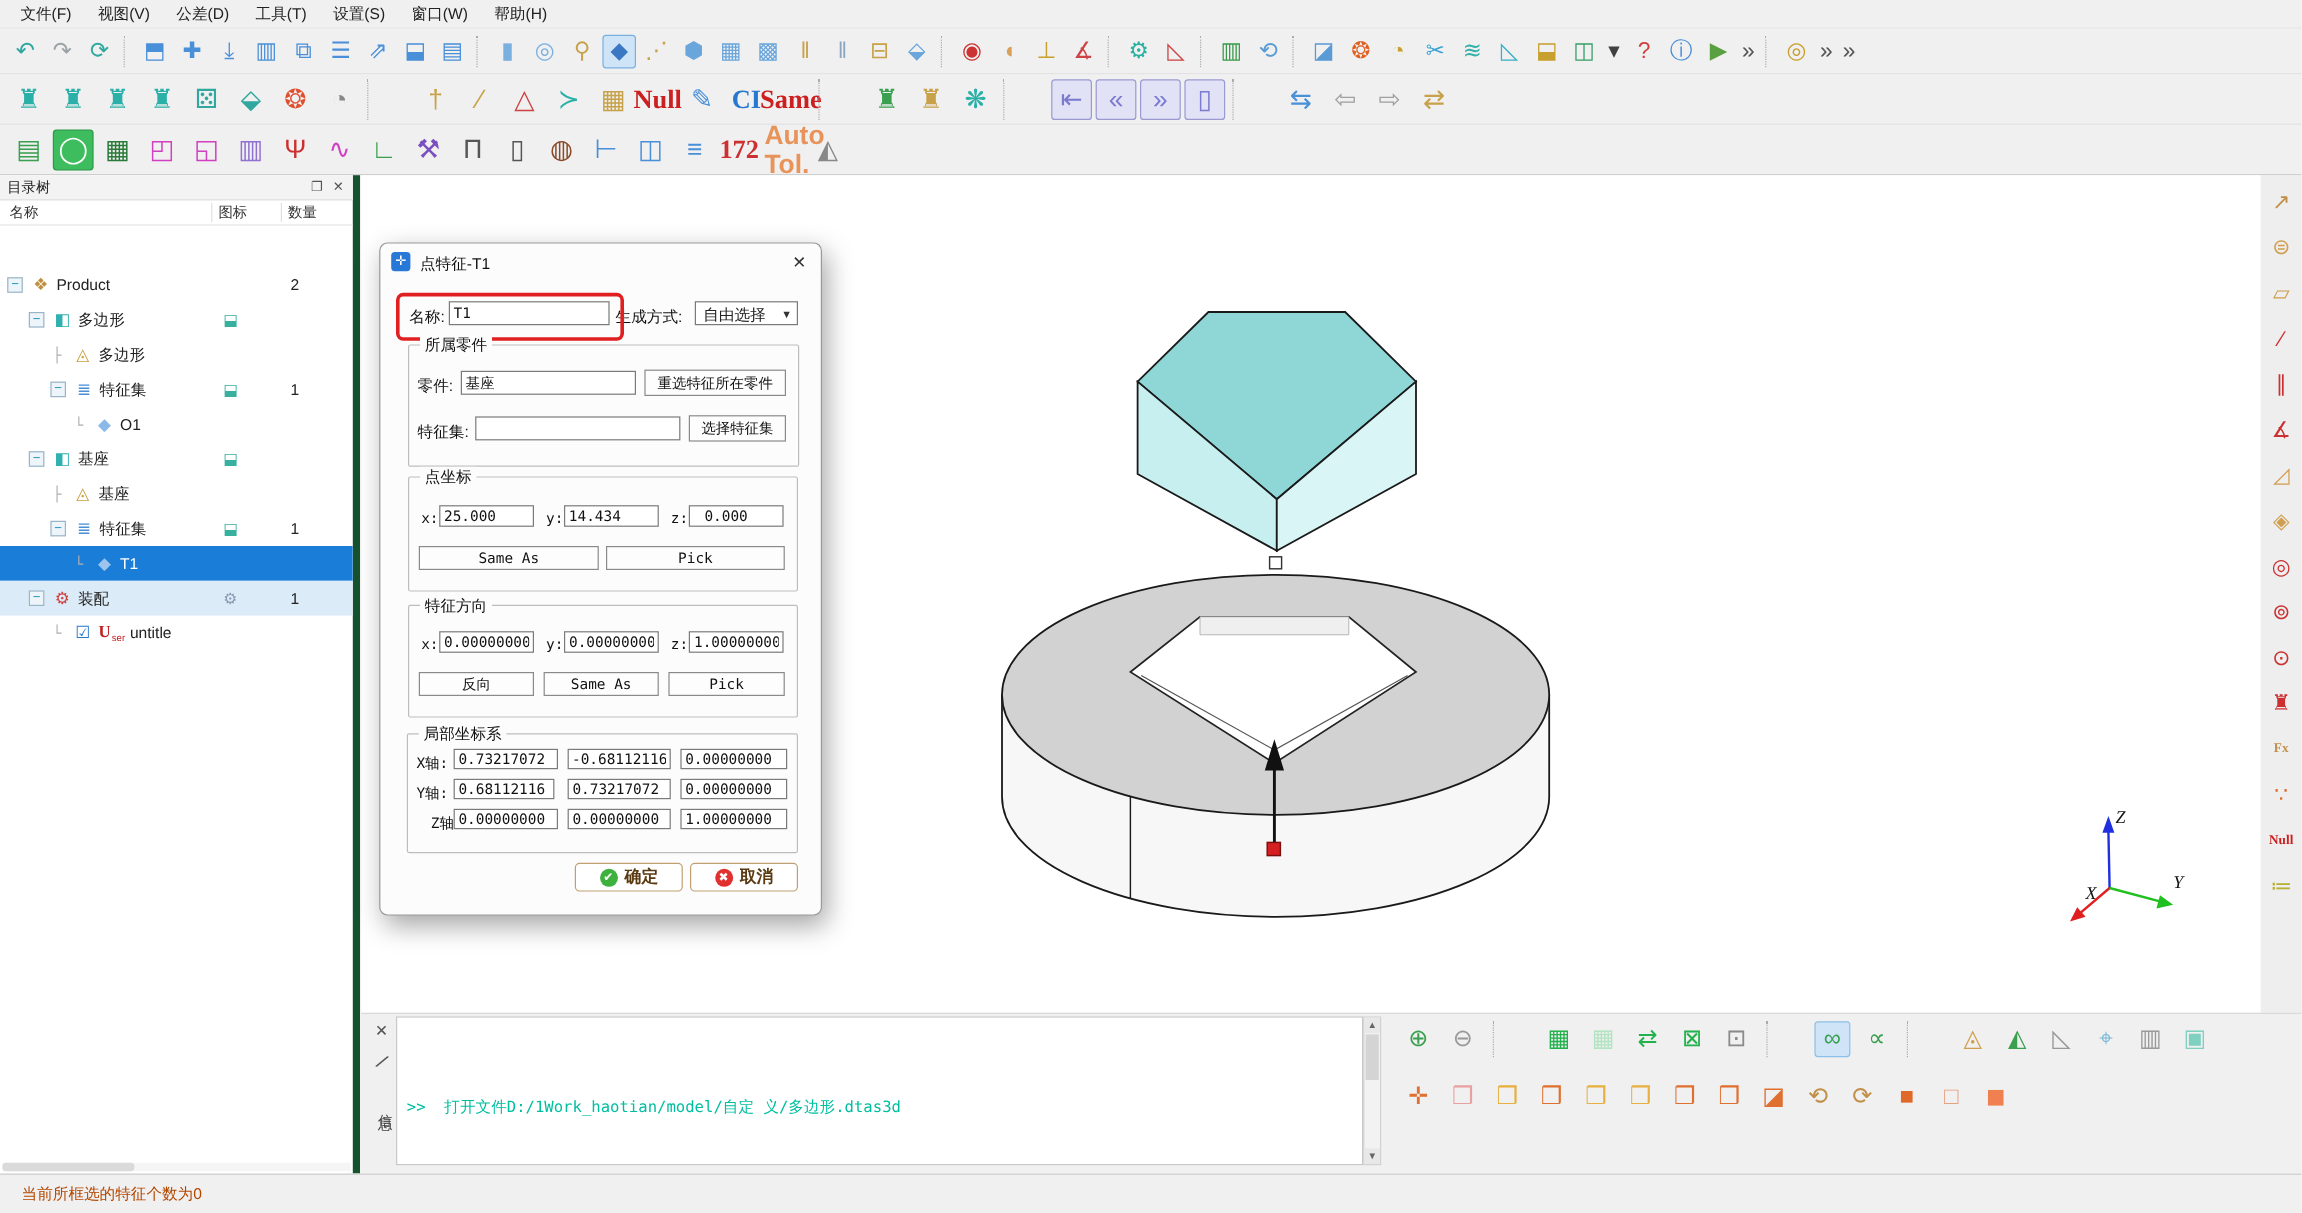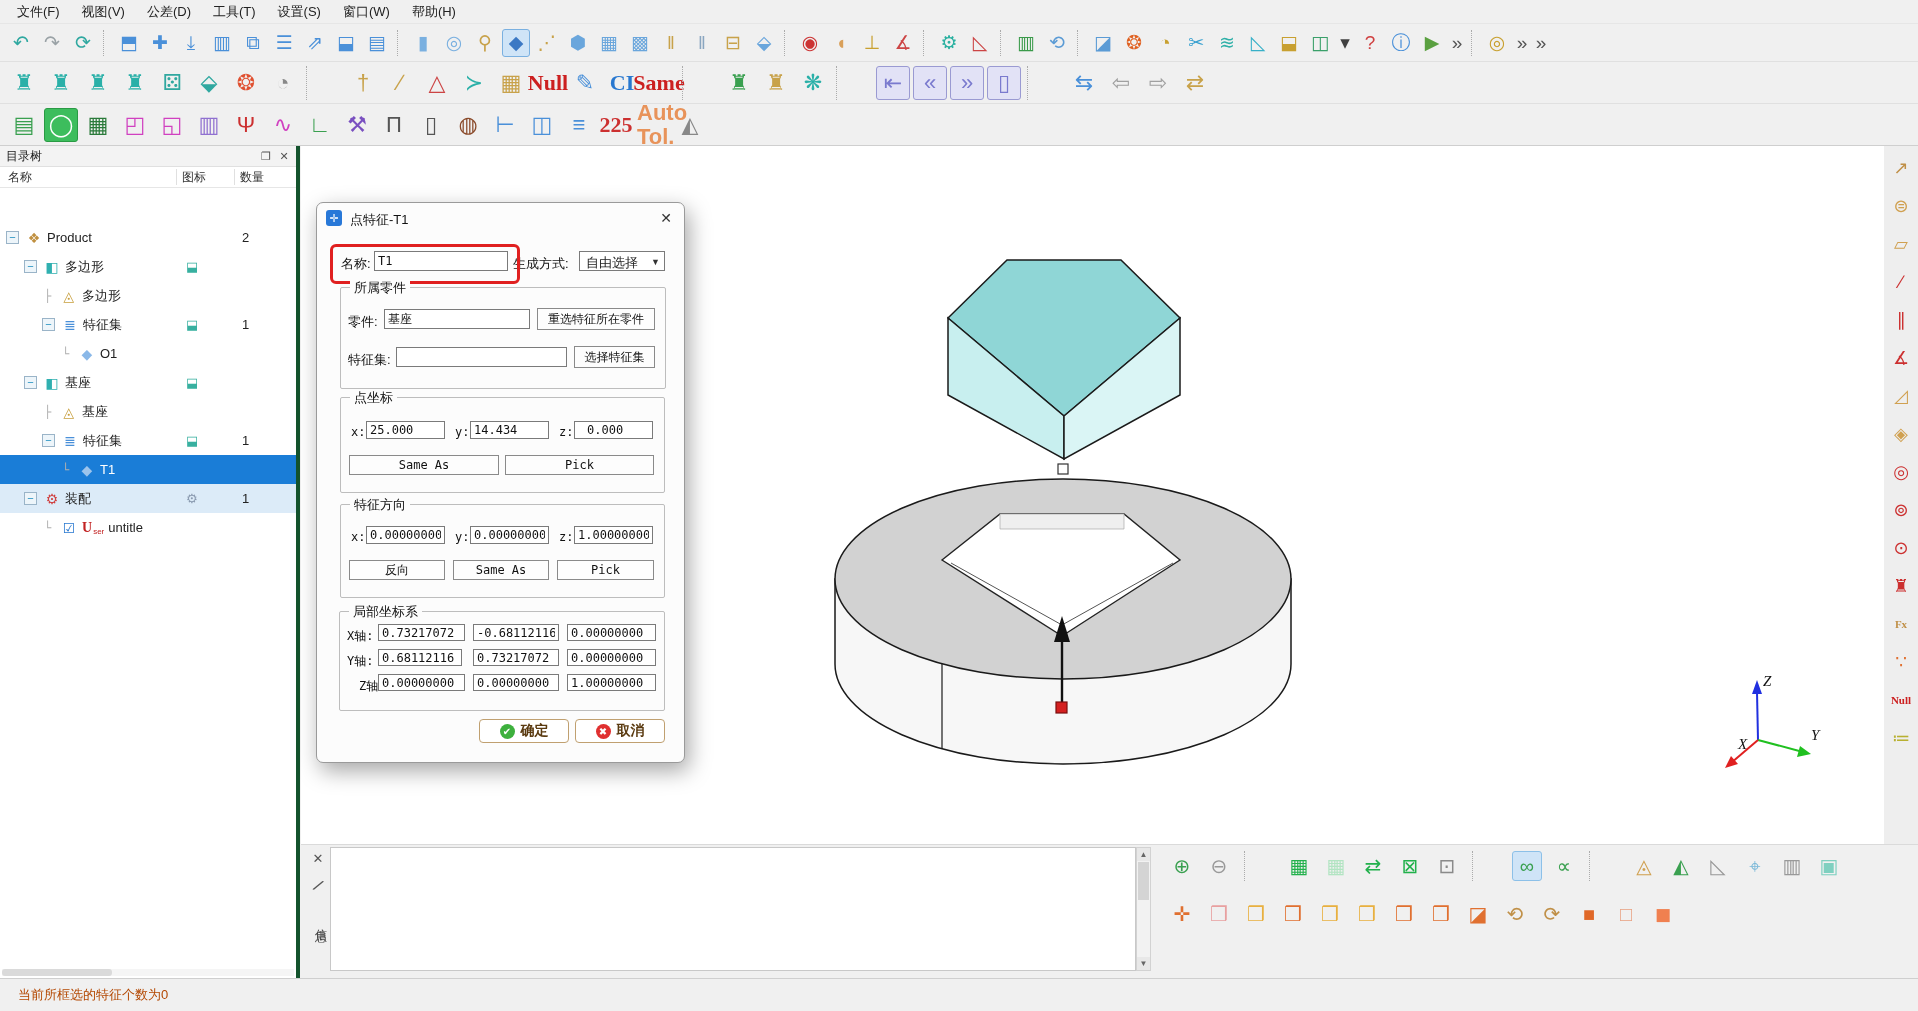--- a/index.html
+++ b/index.html
@@ -21,21 +21,21 @@
   .tbi.narrow{width:16px;}
   .tbi.on{background:#cfe4f7;border:1px solid #7ab0e0;}
   .tbi.ongreen{background:#3dbd5d;border:1px solid #2a9a44;}
   .tbi.onblue{background:#cfe4f7;border:1px solid #8cc0e8;}
   .tbi.nav{background:#e2e2f6;border:1px solid #9a9ad2;}
   .tbi.txt .g{font-size:11px;font-weight:bold;font-family:"Liberation Serif",serif;}
   .tbi.txt2 .g{font-size:9px;font-weight:bold;text-align:center;line-height:1.05;white-space:normal;width:32px;}
   
   #main{position:absolute;left:0;top:146px;right:0;bottom:33px;}
   
-  #tree{position:absolute;left:0;top:0;width:300px;bottom:0;background:#fff;border-right:4px solid #14532d;box-sizing:border-box;}
+  #tree{position:absolute;left:0;top:0;width:300px;bottom:0;background:#fff;border-right:6px solid #14532d;box-sizing:border-box;}
   .tree-head{height:20px;background:#f3f3f3;border-bottom:1px solid #e0e0e0;line-height:20px;padding-left:6px;font-size:12px;position:relative;}
   .th-ic{position:absolute;top:0;width:16px;text-align:center;color:#555;font-size:11px;line-height:20px;}
   #tree-pin{right:22px;} #tree-close{right:4px;}
   .search-row{height:36px;position:relative;}
   #search-input{position:absolute;left:6px;top:5px;width:196px;height:25px;border:1px solid #b4b4b4;border-radius:5px;padding:0 4px 0 24px;font-size:12px;box-sizing:border-box;outline:none;color:#333;}
   #search-input::placeholder{color:#9a9a9a;}
   .search-mag{position:absolute;left:11px;top:9px;color:#888;font-size:13px;}
   .sbtn{position:absolute;top:4px;width:38px;height:27px;border:1px solid #aeb6bc;border-radius:5px;background:#fbfdff;color:#1e88e5;font-size:15px;font-weight:bold;text-align:center;line-height:25px;box-sizing:border-box;}
   #sbtn-down{left:212px;} #sbtn-up{left:258px;}
   .cols{height:20px;border-bottom:1px solid #e6e6e6;position:relative;font-size:12px;color:#333;}
@@ -422,21 +422,21 @@
     <span class="tbi">
       <span class="g" style="color: rgb(74, 144, 217);">⊢</span>
     </span>
     <span class="tbi">
       <span class="g" style="color: rgb(74, 144, 217);">◫</span>
     </span>
     <span class="tbi">
       <span class="g" style="color: rgb(74, 144, 217);">≡</span>
     </span>
     <span class="tbi txt">
-      <span class="g" style="color: rgb(204, 48, 48);">225</span>
+      <span class="g" style="color: rgb(204, 48, 48);">172</span>
     </span>
     <span class="tbi txt2">
       <span class="g" style="color: rgb(232, 147, 90);">Auto Tol.</span>
     </span>
     <span class="tbi">
       <span class="g" style="color: rgb(136, 136, 136);">◭</span>
     </span>
   </div>
 
 <div id="main">
@@ -657,21 +657,21 @@
     </div>
 
   <div id="dock">
     <div id="dstrip">
       <span class="dsc" id="strip-close">✕</span>
       <span class="dsc" id="strip-clear">∕</span>
       <span id="strip-info">信息</span>
     </div>
     <div id="log">
       
-    </div>
+    <div class="logline">&gt;&gt;  打开文件D:/1Work_haotian/model/自定 义/多边形.dtas3d</div></div>
     <div id="logscroll">
       <span class="sar" id="sar-up">▲</span>
       <span id="sthumb"></span>
       <span class="sar" id="sar-dn">▼</span>
     </div>
     <div id="drow1">
 
     <span class="tbi">
           <span class="g" style="color: rgb(58, 160, 80);">⊕</span>
         </span>

